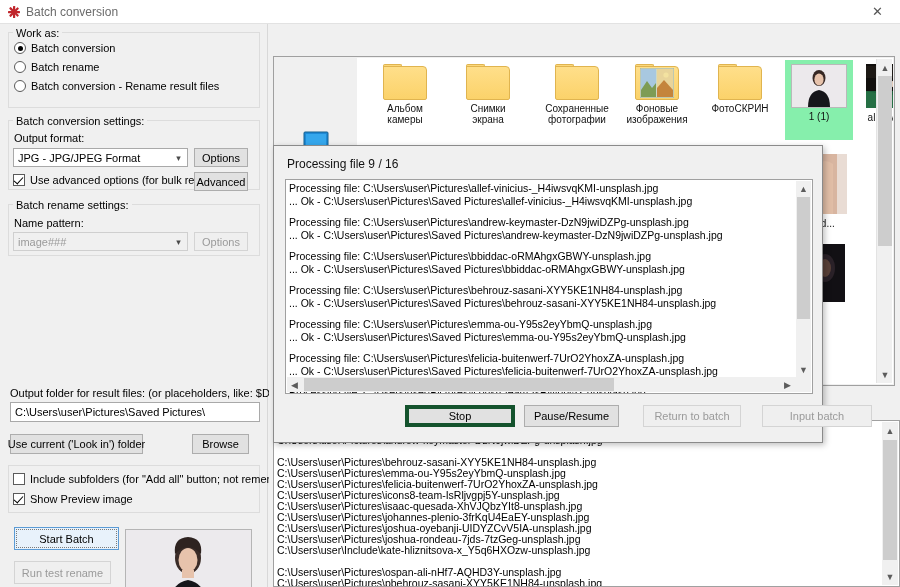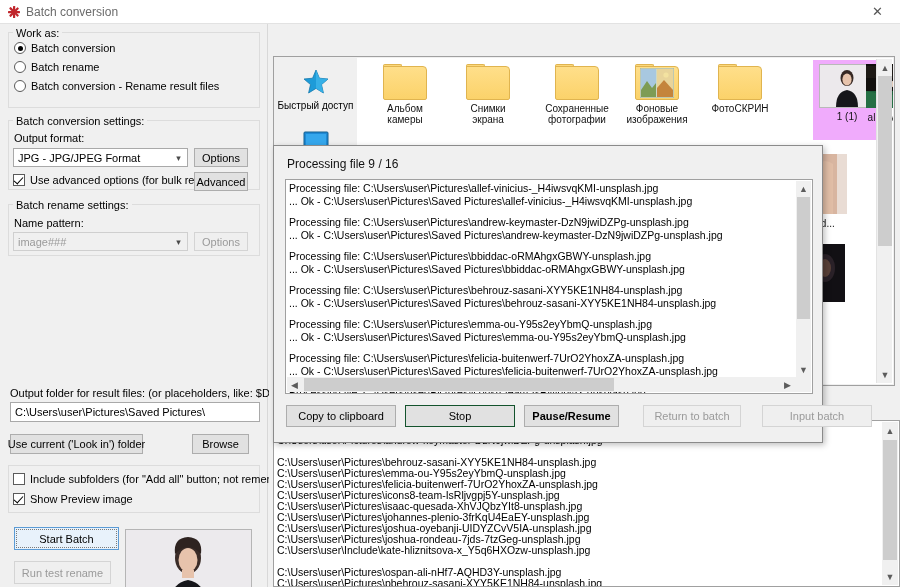--- a/index.html
+++ b/index.html
@@ -100,21 +100,21 @@
   .btn {
     position: absolute; background: #e1e1e1; border: 1px solid #adadad;
     display: flex; align-items: center; justify-content: center;
     font-size: 11px; white-space: nowrap; color: #000;
   }
   .btn.disabled { color: #9a9a9a; background: #efefef; border-color: #d4d4d4; }
   .btn.default {
     background: #e8f2fb; border: 1px solid #5b9bd5;
     outline: 1px dotted #7a7a7a; outline-offset: -3px;
   }
-  .btn.focus { background: #e1e1e1; border: 1px solid #14532d; }
+  .btn.focus { background: #e1e1e1; border: 4px solid #14532d; }
 
   .preview {
     position: absolute; border: 1px solid #b5b5b5; overflow: hidden;
     background: #e9e7ea;
   }
 
   
   .browser {
     position: absolute; left: 269px; top: 24px; width: 631px; height: 563px;
     background: #f0f0f0;
@@ -152,21 +152,21 @@
     position: absolute; left: 83px; top: 1px; right: 1px; bottom: 1px;
     background: #fff; overflow: hidden;
   }
   .lvitem {
     position: absolute; width: 68px; text-align: center;
   }
   .lvitem .lvlabel {
     font-size: 10px; color: #111; line-height: 11px;
     overflow: hidden; white-space: nowrap; text-overflow: ellipsis;
   }
-  .lvitem.selected { background: #f0abfc; margin-left: 28px; }
+  .lvitem.selected { background: #86efac; }
   .folder-ico {
     width: 44px; height: 36px; margin: 0 auto 3px auto; position: relative;
   }
   .folder-ico .back {
     position: absolute; left: 0; top: 2px; width: 44px; height: 34px;
     background: linear-gradient(180deg,#ffdf8a 0%, #fbd26a 100%);
     border: 1px solid #e0b44f; border-radius: 1px 4px 2px 2px;
   }
   .folder-ico .tab {
     position: absolute; left: 0; top: 0px; width: 19px; height: 5px;
@@ -380,29 +380,20 @@
           <rect x="3" y="11" width="3" height="2.3"></rect>
             <rect x="7" y="11" width="3" height="2.3"></rect>
         </g>
         <path d="M17 7 l4 0 l-2 3z" fill="#333"></path>
       </svg>
     </div>
 
     <div class="filearea">
 
       <div class="placesbar">
-        <div class="place" style="top:8px;">
-          <div>
-            <svg width="32" height="32" viewBox="0 0 32 32">
-              <path d="M16 4 l3.4 8.2 L28 13 l-6.5 5.6 L23.4 27 L16 22.4 L8.6 27 l1.9 -8.4 L4 13 l8.6 -0.8z" fill="#1d9bd8" stroke="#1378ad" stroke-width="0.8"></path>
-              <path d="M16 4 l3.4 8.2 L28 13 l-6.5 5.6 L23.4 27 L16 22.4z" fill="#3fb7ec" opacity="0.75"></path>
-            </svg>
-          </div>
-          <div>Быстрый доступ</div>
-        </div>
         <div class="place" style="top:72px;">
           <div>
             <svg width="32" height="26" viewBox="0 0 32 26">
               <rect x="4" y="2" width="24" height="17" rx="1" fill="#1e8ad6" stroke="#14618f"></rect>
               <rect x="6" y="4" width="20" height="13" fill="#35a7ec"></rect>
               <rect x="11" y="19" width="10" height="3" fill="#c8d2dc" stroke="#8a98a6" stroke-width="0.6"></rect>
             </svg>
           </div>
           <div>Рабочий стол</div>
         </div>
@@ -583,20 +574,19 @@
         <div class="lvthumb" style="top:16px; height:122px;"></div>
         <div class="lvb" style="bottom:0;">▼</div>
       </div>
       <div class="logh">
         <div class="lhb" style="left:0;">◀</div>
         <div class="lhthumb" style="left:17px; width:310px;"></div>
         <div class="lhb" style="right:16px;">▶</div>
       </div>
     </div>
 
-    <div class="btn" style="left:12px; top:259px; width:110px; height:22px;">Copy to clipboard</div>
     <div class="btn focus" style="left:131px; top:259px; width:110px; height:22px;">Stop</div>
-    <div class="btn" style="left:250px; top:259px; width:95px; height:22px;font-weight:bold;">Pause/Resume</div>
+    <div class="btn" style="left:250px; top:259px; width:95px; height:22px;">Pause/Resume</div>
     <div class="btn disabled" style="left:369px; top:259px; width:98px; height:22px;">Return to batch</div>
     <div class="btn disabled" style="left:488px; top:259px; width:110px; height:22px;">Input batch</div>
   </div>
 
 </div>
 
 </body></html>

